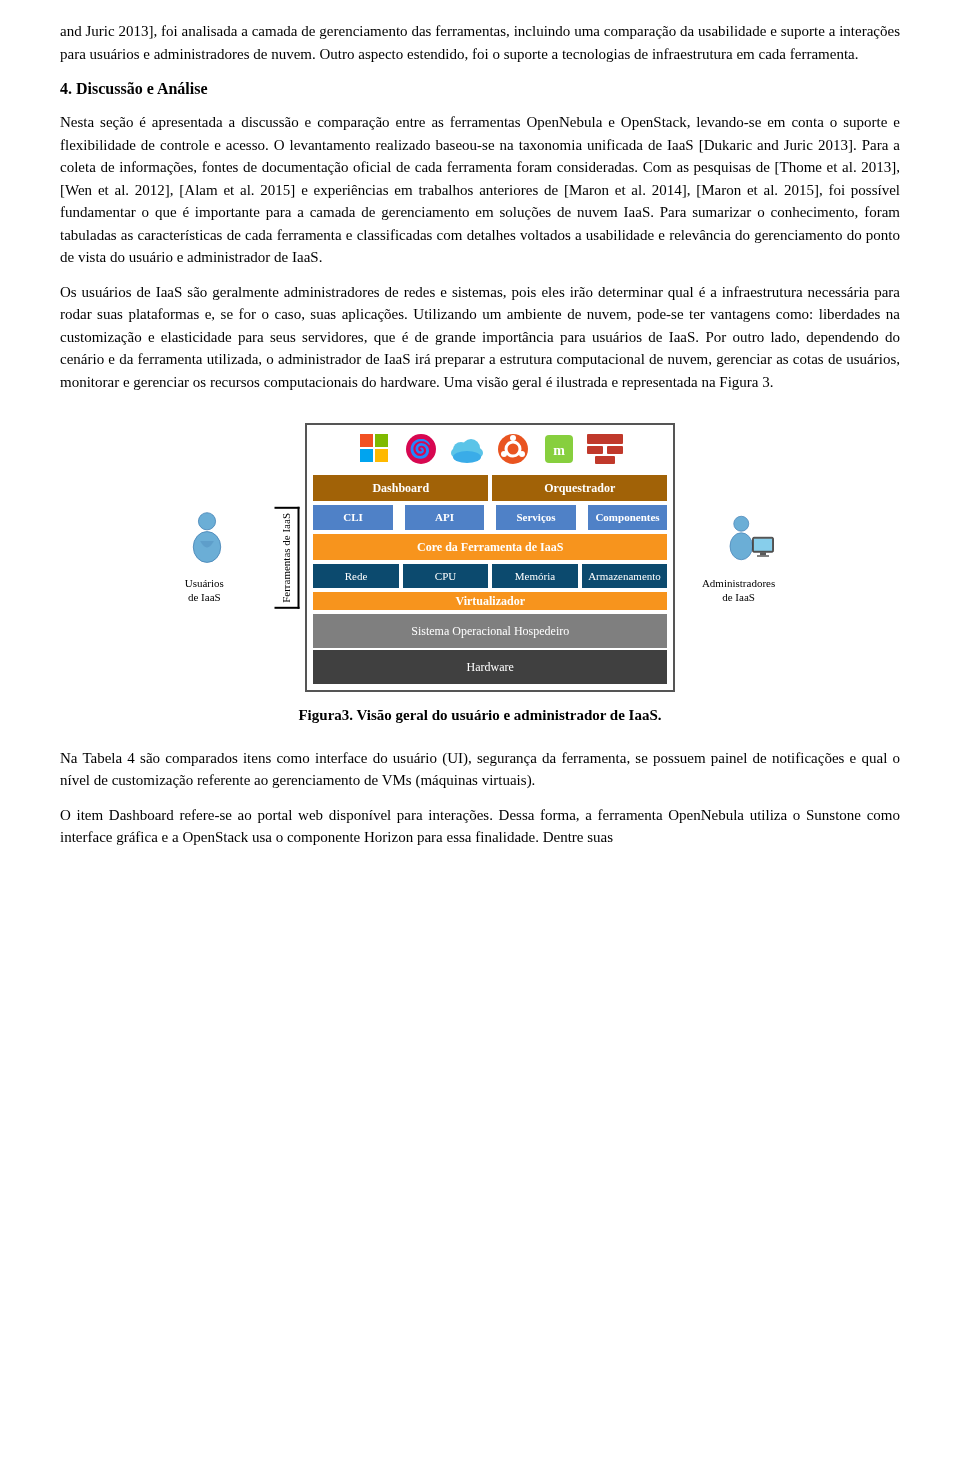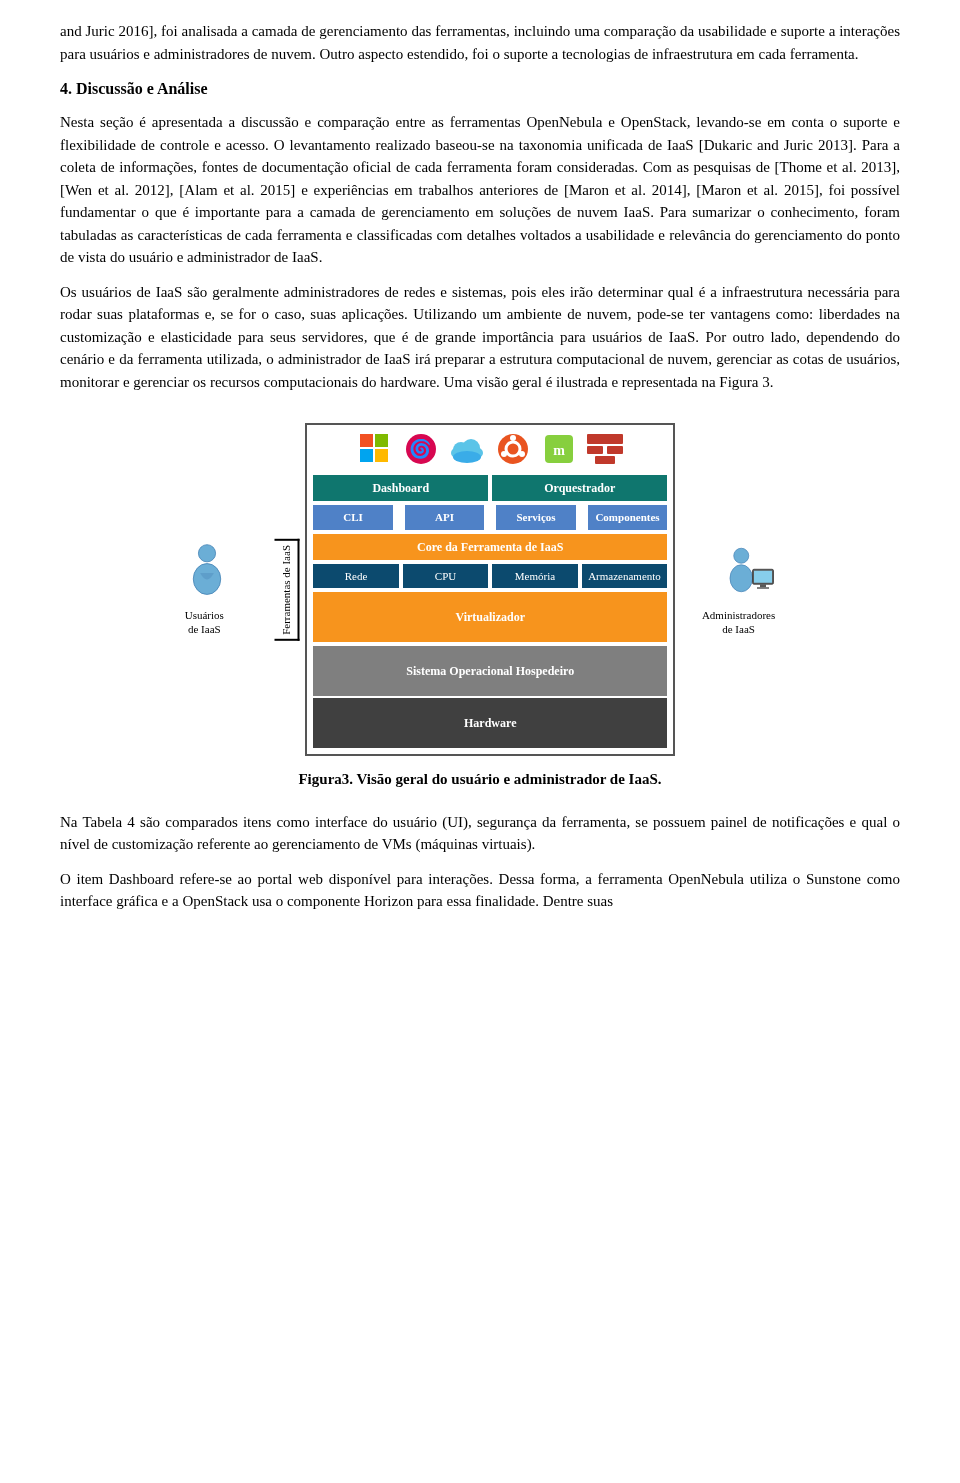--- a/index.html
+++ b/index.html
@@ -87,21 +87,21 @@
       border: 2px solid #555;
       background: #fff;
       padding: 6px;
     }
     .green-row-2col {
       display: flex;
       gap: 4px;
       margin-bottom: 4px;
     }
     .green-cell {
-      background: #0f766e;
+      background: #a16207;
       color: #fff;
       font-weight: bold;
       text-align: center;
       font-size: 12px;
       padding: 4px 2px;
       flex: 1;
     }
     .blue-4col {
       display: flex;
       gap: 12px;
@@ -150,30 +150,30 @@
       font-size: 11px;
       padding: 4px 2px;
       flex: 1;
     }
     .orange-bar2 {
       background: #f7941d;
       color: #fff;
       font-weight: bold;
       text-align: center;
       font-size: 12px;
-      padding: 16px 2px;
+      padding: 0 2px;
       margin-bottom: 4px;
     }
     .dark-bar {
       background: #595959;
       color: #fff;
-      font-weight: bold;
-      text-align: center;
-      font-size: 12px;
-      padding: 16px 2px;
+      font-weight: normal;
+      text-align: center;
+      font-size: 12px;
+      padding: 8px 2px;
       margin-bottom: 2px;
     }
     .side-label-wrapper {
       position: relative;
       display: flex;
       align-items: center;
     }
     .rotated-label {
       writing-mode: vertical-rl;
       transform: rotate(180deg);
@@ -185,21 +185,21 @@
       border-top: 2px solid #000;
       border-bottom: 2px solid #000;
       padding: 4px 3px;
     }
   </style>
 </head>
 <body>
 
 <div>
 
-  <p class="paragraph">and Juric 2016], foi analisada a camada de gerenciamento das ferramentas, incluindo uma comparação da usabilidade e suporte a interações para usuários e administradores de nuvem. Outro aspecto estendido, foi o suporte a tecnologias de infraestrutura em cada ferramenta.</p>
+  <p class="paragraph">and Juric 2013], foi analisada a camada de gerenciamento das ferramentas, incluindo uma comparação da usabilidade e suporte a interações para usuários e administradores de nuvem. Outro aspecto estendido, foi o suporte a tecnologias de infraestrutura em cada ferramenta.</p>
 
   <p class="section-heading">4. Discussão e Análise</p>
 
   <p class="paragraph">Nesta seção é apresentada a discussão e comparação entre as ferramentas OpenNebula e OpenStack, levando-se em conta o suporte e flexibilidade de controle e acesso. O levantamento realizado baseou-se na taxonomia unificada de IaaS [Dukaric and Juric 2013]. Para a coleta de informações, fontes de documentação oficial de cada ferramenta foram consideradas. Com as pesquisas de [Thome et al. 2013], [Wen et al. 2012], [Alam et al. 2015] e experiências em trabalhos anteriores de [Maron et al. 2014], [Maron et al. 2015], foi possível fundamentar o que é importante para a camada de gerenciamento em soluções de nuvem IaaS. Para sumarizar o conhecimento, foram tabuladas as características de cada ferramenta e classificadas com detalhes voltados a usabilidade e relevância do gerenciamento do ponto de vista do usuário e administrador de IaaS.</p>
 
   <p class="paragraph">Os usuários de IaaS são geralmente administradores de redes e sistemas, pois eles irão determinar qual é a infraestrutura necessária para rodar suas plataformas e, se for o caso, suas aplicações. Utilizando um ambiente de nuvem, pode-se ter vantagens como: liberdades na customização e elasticidade para seus servidores, que é de grande importância para usuários de IaaS. Por outro lado, dependendo do cenário e da ferramenta utilizada, o administrador de IaaS irá preparar a estrutura computacional de nuvem, gerenciar as cotas de usuários, monitorar e gerenciar os recursos computacionais do hardware. Uma visão geral é ilustrada e representada na Figura 3.</p>
 
   <div class="figure-container">
     <div class="diagram-wrapper">
 

